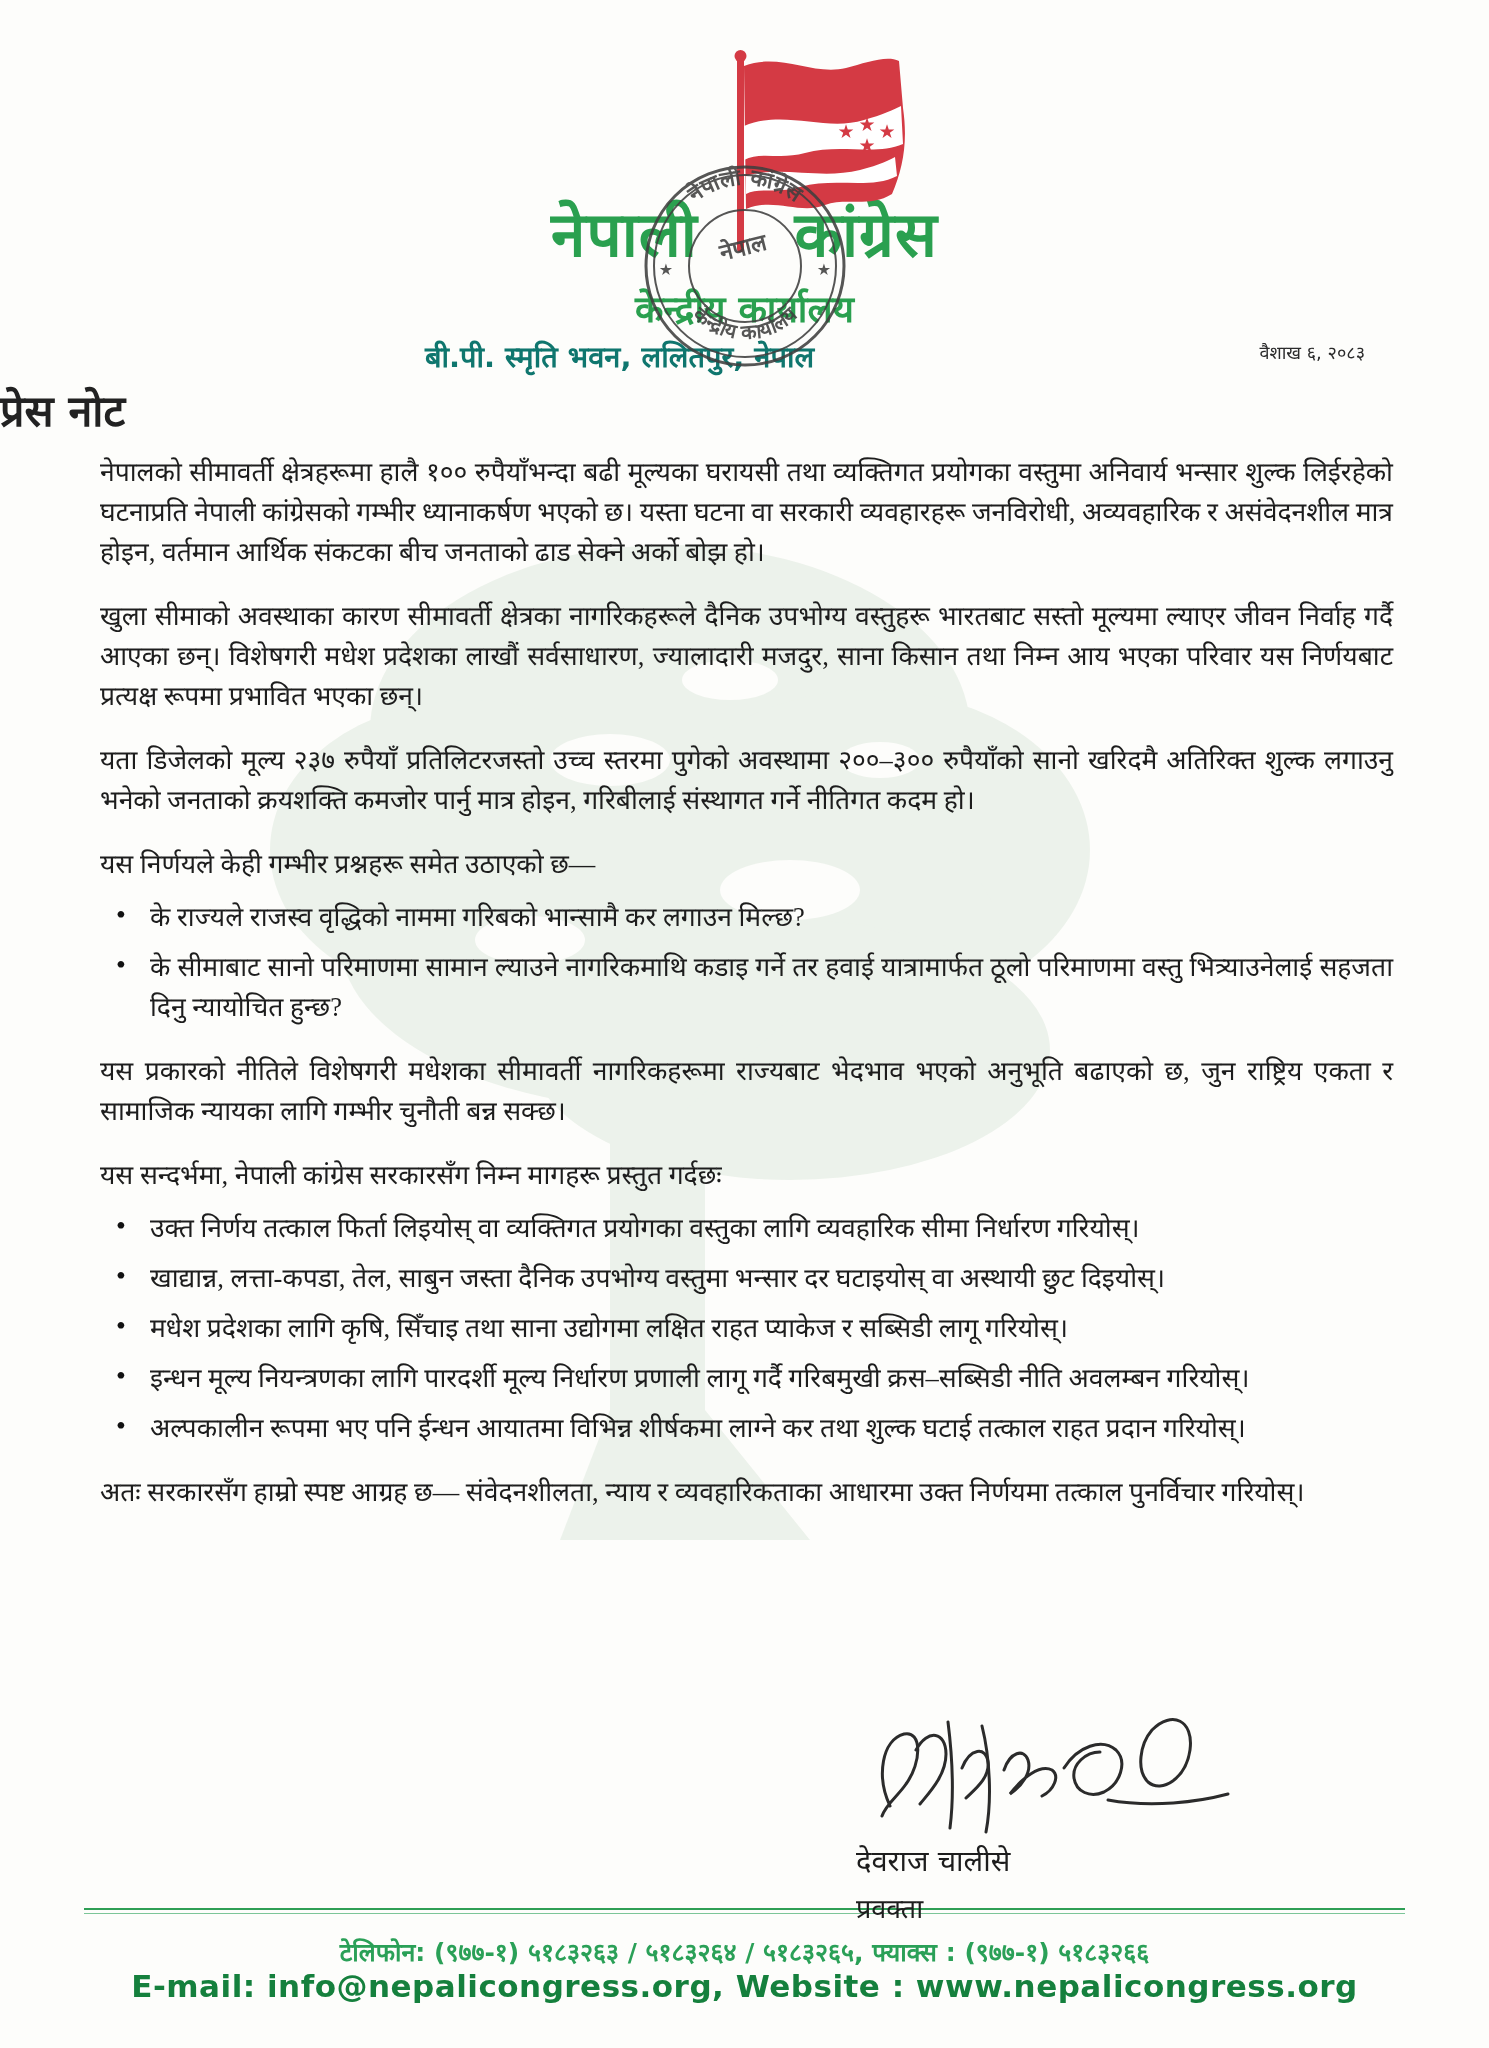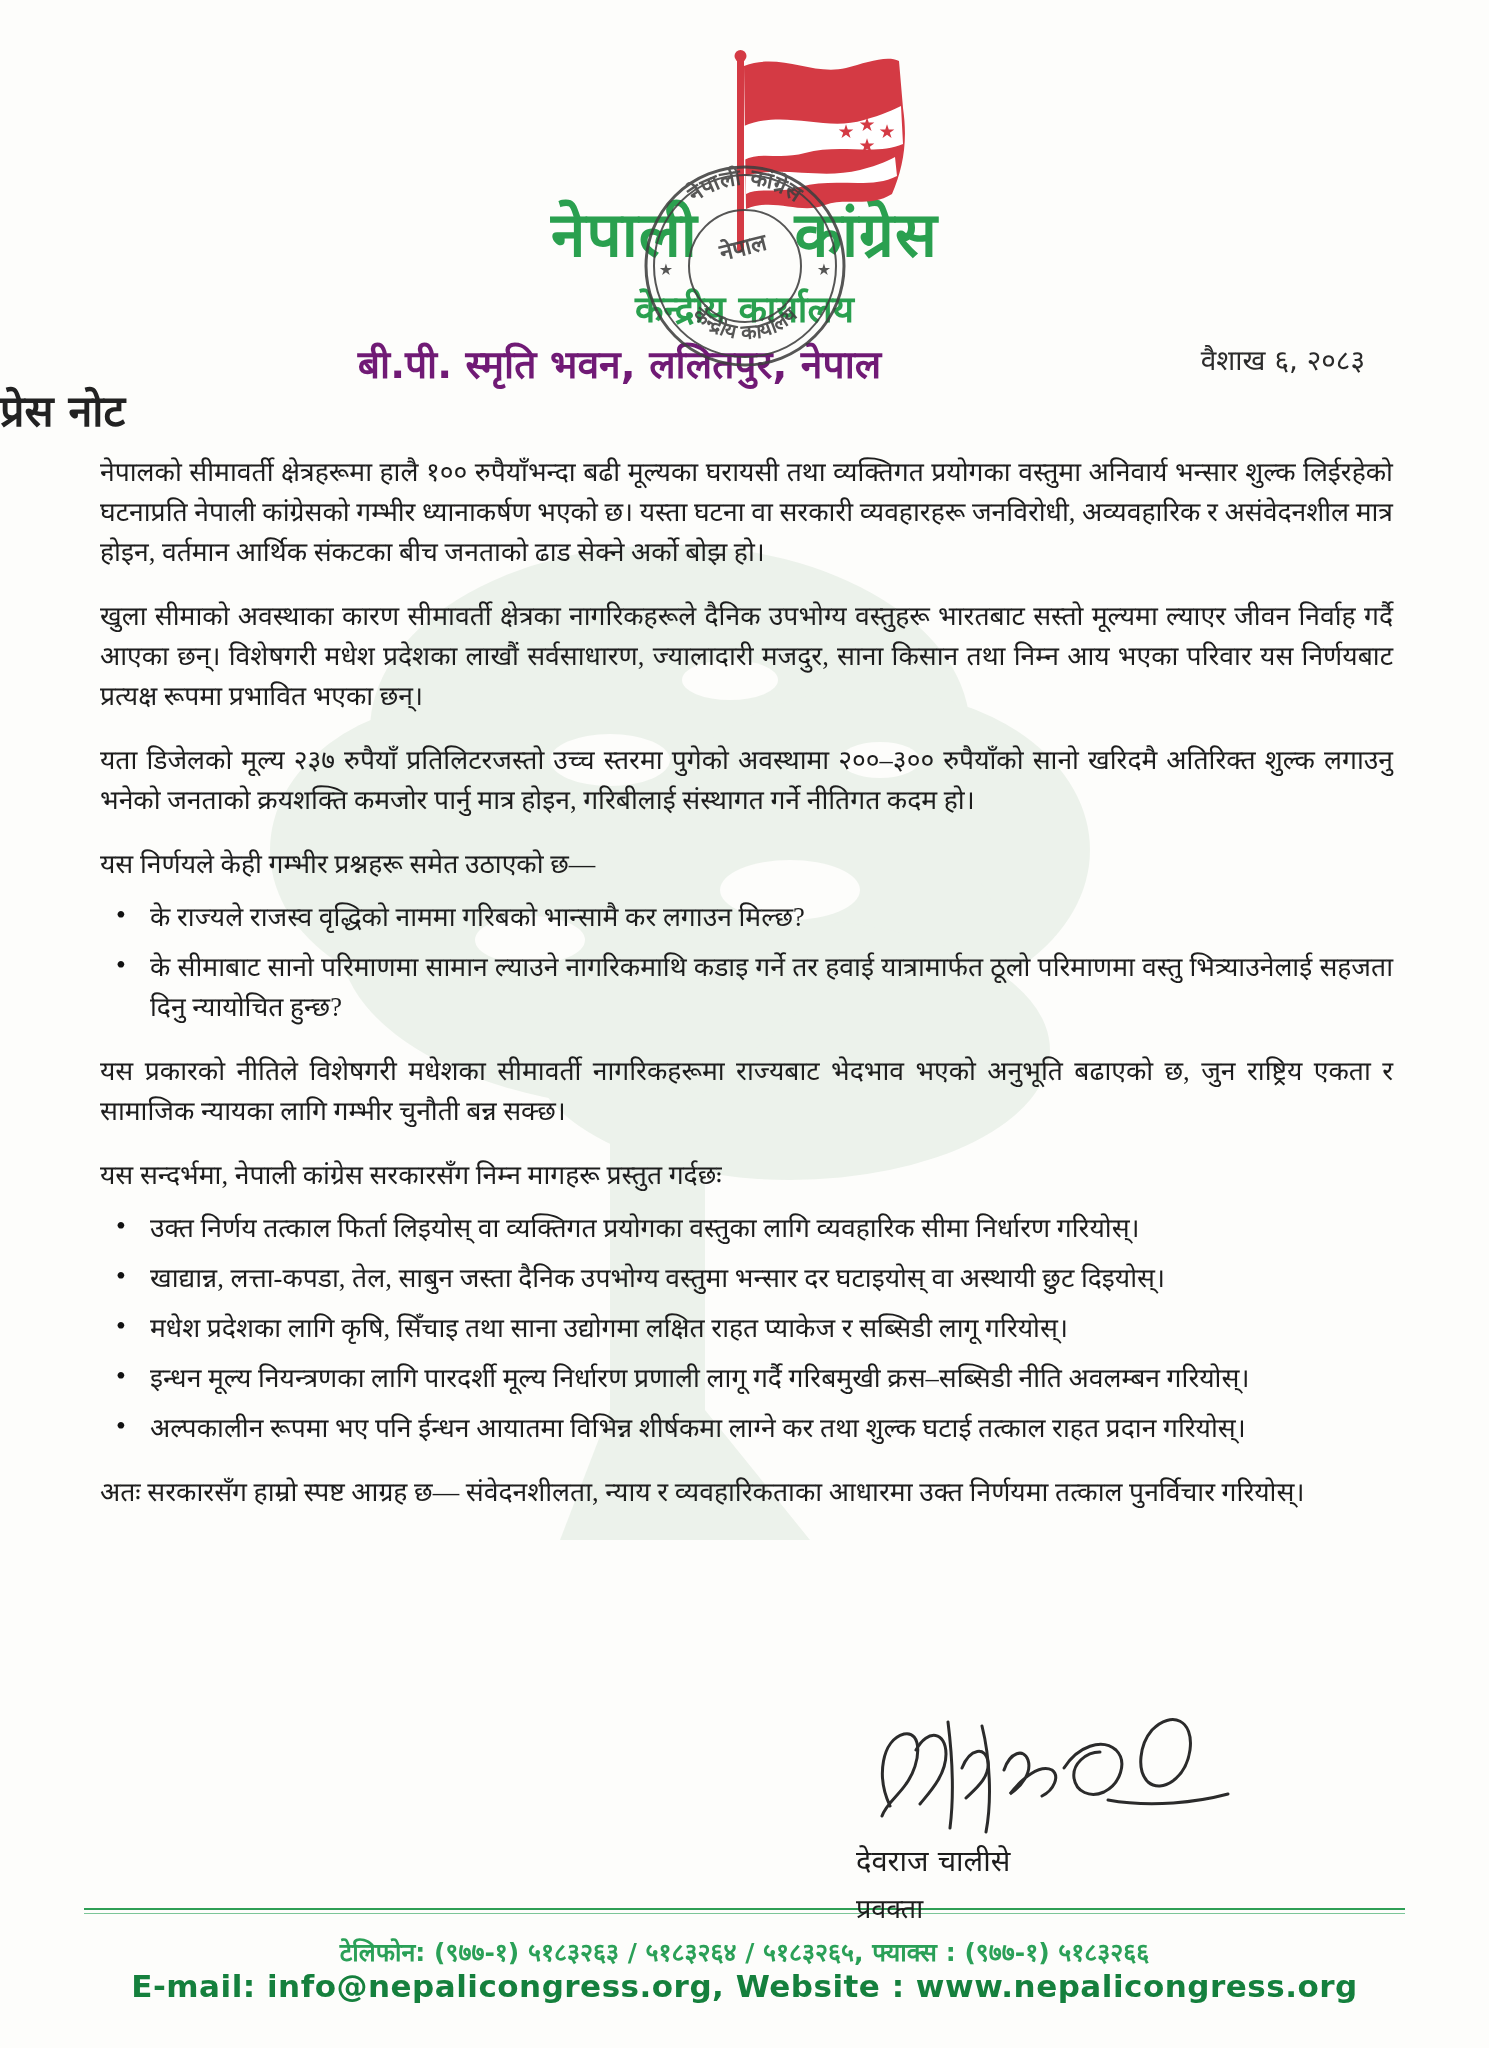--- a/index.html
+++ b/index.html
@@ -19,25 +19,25 @@
     left:0; right:0; top:190px; text-align:center; z-index:2;
     font-size:62px; font-weight:bold; color:#2aa04f; word-spacing:74px;
     letter-spacing:1px;
   }
   .office{
     left:0; right:0; top:282px; text-align:center; z-index:2;
     font-size:37px; font-weight:bold; color:#2aa04f;
   }
   .address{
     left:0; right:250px; top:336px; text-align:center; z-index:2;
-    font-size:39px; font-weight:bold; color:#701a75;
+    font-size:29px; font-weight:bold; color:#0f766e;
   }
   .date{
     right:124px; top:340px; z-index:2;
-    font-size:28px; color:#2b2b2b;
+    font-size:18px; color:#2b2b2b;
   }
   .doc-title{
     left:0; right:70px; top:380px; text-align:left; z-index:6;
     font-size:43px; font-weight:bold; color:#222;
   }
   
   .content{
     left:100px; right:96px; top:452px; z-index:3;
     font-size:26.5px; line-height:40px; text-align:justify; color:#1d1d1d;font-family:Liberation Serif, serif;
   }

